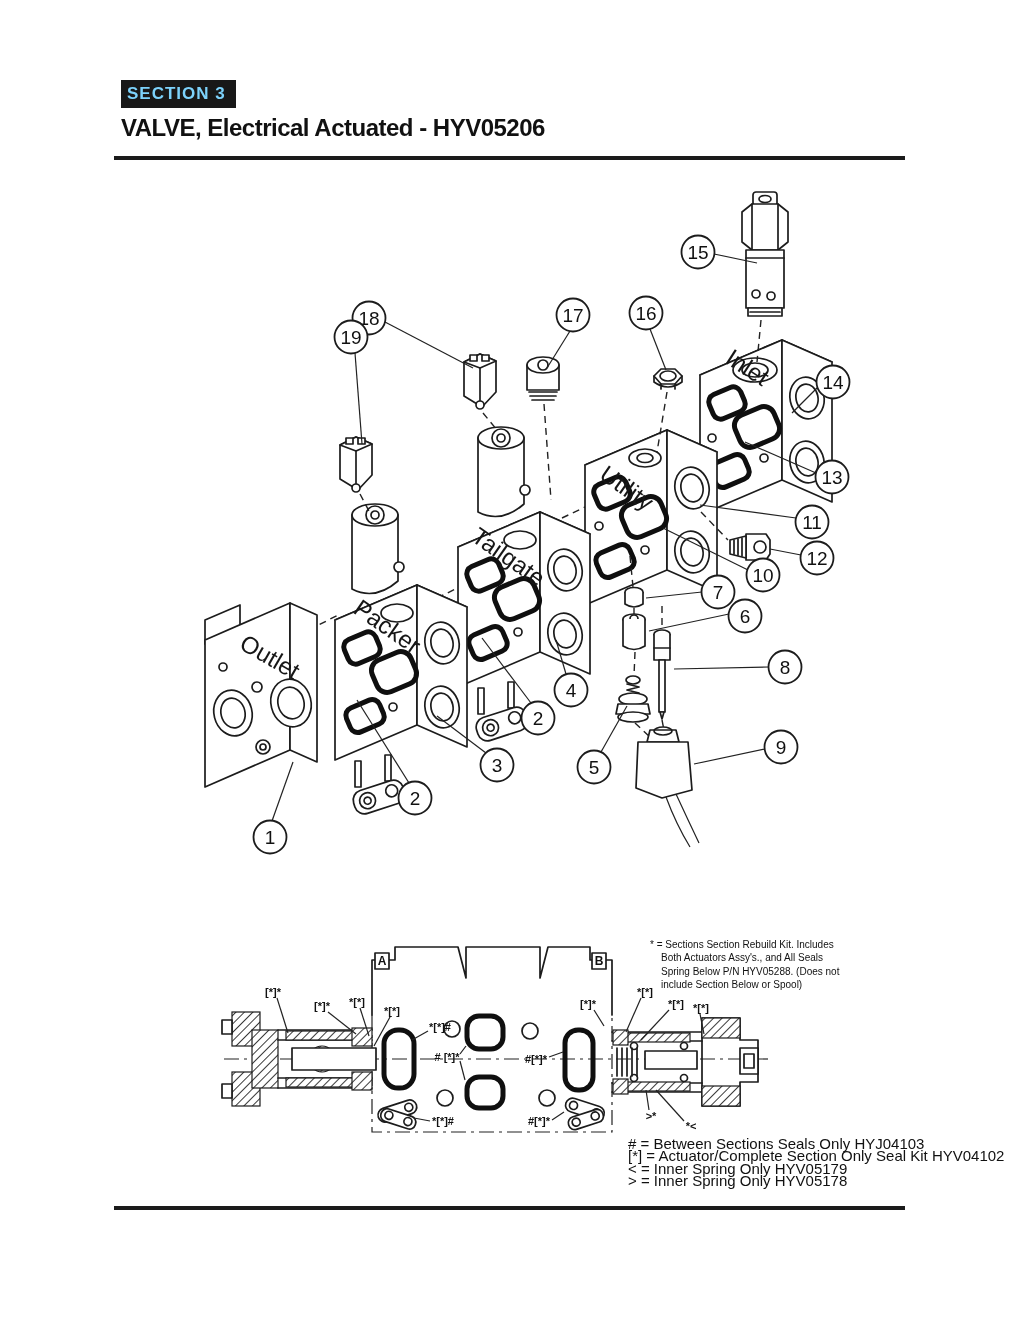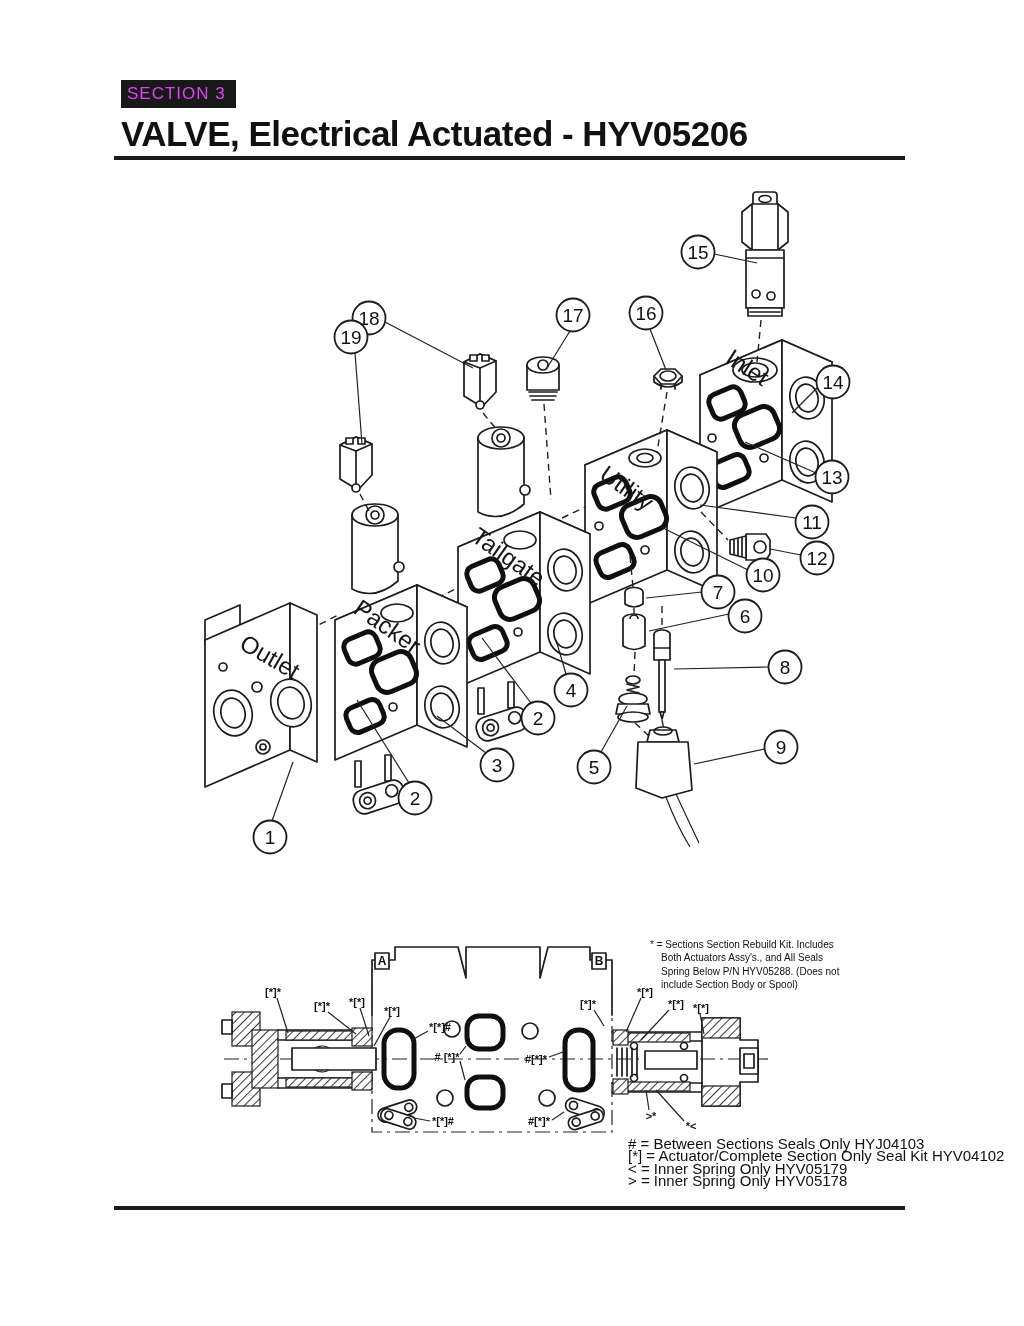--- a/index.html
+++ b/index.html
@@ -1,21 +1,21 @@
 <!DOCTYPE html>
 <html><head>
 <meta charset="utf-8">
 <style>
   html,body{margin:0;padding:0;background:#e8e8e8;}
   .page{position:relative;width:1024px;height:1326px;background:#fff;overflow:hidden;
         font-family:"Liberation Sans",sans-serif;color:#111;margin:0 auto;}
   .hdr{position:absolute;left:121px;top:80px;}
-  .sec-badge{display:inline-block;background:#181818;color:#d946ef;font-weight:normal;
+  .sec-badge{display:inline-block;background:#181818;color:#7dd3fc;font-weight:bold;
              font-size:17px;letter-spacing:1px;padding:4px 10px 4px 6px;}
-  .title{font-size:35px;font-weight:bold;letter-spacing:-0.5px;margin-top:6px;}
+  .title{font-size:24px;font-weight:bold;letter-spacing:-0.5px;margin-top:6px;}
   .rule{position:absolute;left:114px;width:791px;height:4px;background:#1b1b1b;}
   .rule-top{top:156px;}
   .rule-bot{top:1206px;}
   svg{position:absolute;left:0;top:0;}
   .s{fill:none;stroke:#1c1c1c;stroke-width:1.7;stroke-linejoin:round;stroke-linecap:round;}
   .f{fill:#fff;stroke:#1c1c1c;stroke-width:1.7;stroke-linejoin:round;}
   .o{fill:none;stroke:#0f0f0f;stroke-width:5;}
   .d{fill:none;stroke:#222;stroke-width:1.4;stroke-dasharray:7 5;}
   .dd{fill:none;stroke:#222;stroke-width:1.2;stroke-dasharray:15 5 3 5;}
   .ldr{fill:none;stroke:#222;stroke-width:1.2;}
@@ -501,21 +501,21 @@
         <text class="ann" x="651" y="1120">&gt;*</text>
         <text class="ann" x="691" y="1130">*&lt;</text>
       </g>
     </g>
   </svg>
 
   <div class="legend-star">
     <div>* = Sections Section Rebuild Kit. Includes</div>
     <div>Both Actuators Assy's., and All Seals</div>
     <div>Spring Below P/N HYV05288. (Does not</div>
-    <div>include Section Body or Spool)</div>
+    <div>include Section Below or Spool)</div>
   </div>
 
   <div class="legend-seals">
     <div># = Between Sections Seals Only HYJ04103</div>
     <div>[*] = Actuator/Complete Section Only Seal Kit HYV04102</div>
     <div>&lt; = Inner Spring Only HYV05179</div>
     <div>&gt; = Inner Spring Only HYV05178</div>
   </div>
 
   <div class="rule rule-bot"></div>

